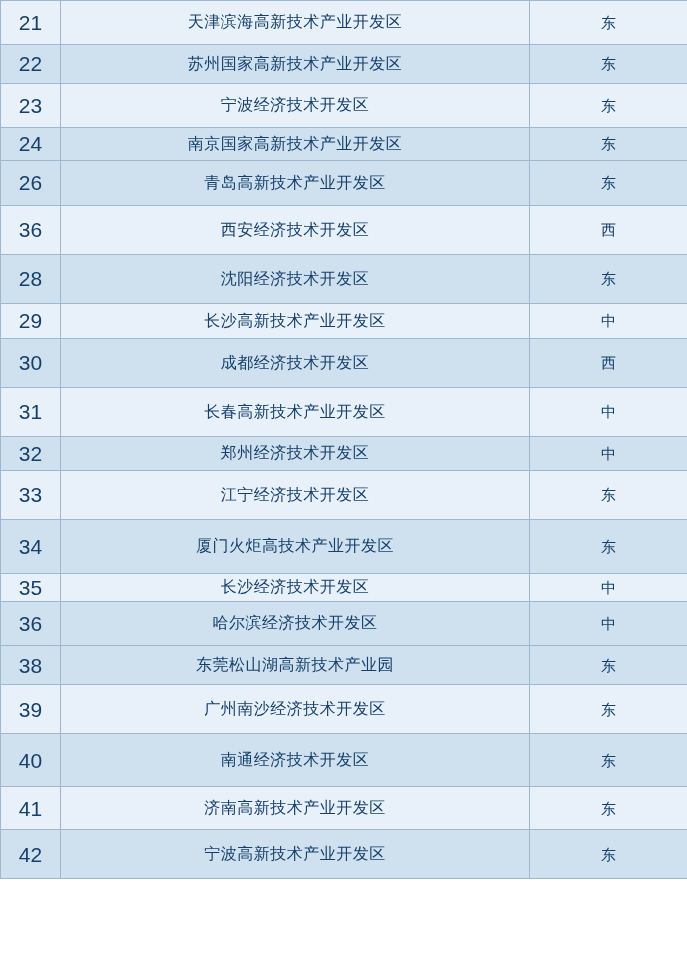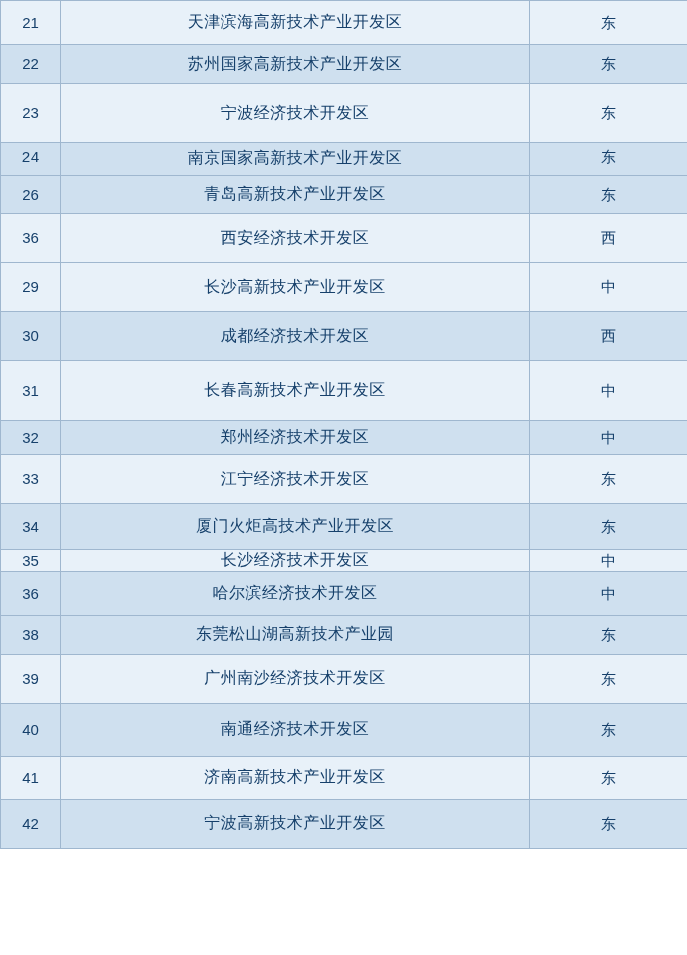--- a/index.html
+++ b/index.html
@@ -25,21 +25,21 @@
   #rank-table td {
     border: 1px solid #9fb7cf;
     text-align: center;
     vertical-align: middle;
     color: #16406b;
     font-size: 15px;
     line-height: 1.3;
     padding: 0;
   }
   #rank-table td.rank-cell {
-    font-size: 15px;
+    font-size: 21px;
   }
   #rank-table td.name-cell {
     font-size: 16px;
     letter-spacing: 0.5px;
   }
   #rank-table td.region-cell {
     font-size: 15px;
   }
   #rank-table tr.row-odd td {
     background: #e8f1f9;
@@ -61,66 +61,71 @@
       <tr class="row-odd" style="height: 44px;">
         <td class="rank-cell">21</td>
         <td class="name-cell">天津滨海高新技术产业开发区</td>
         <td class="region-cell">东</td>
       </tr>
       <tr class="row-even" style="height: 39px;">
         <td class="rank-cell">22</td>
         <td class="name-cell">苏州国家高新技术产业开发区</td>
         <td class="region-cell">东</td>
       </tr>
-      <tr class="row-odd" style="height: 59px;">
+      <tr class="row-odd" style="height: 44px;">
         <td class="rank-cell">23</td>
         <td class="name-cell">宁波经济技术开发区</td>
         <td class="region-cell">东</td>
       </tr>
-      <tr class="row-even" style="height: 33px; font-family: Liberation Mono, monospace;">
+      <tr class="row-even" style="height: 33px;">
         <td class="rank-cell">24</td>
         <td class="name-cell">南京国家高新技术产业开发区</td>
         <td class="region-cell">东</td>
       </tr>
-      <tr class="row-even" style="height: 38px;">
+      <tr class="row-even" style="height: 45px;">
         <td class="rank-cell">26</td>
         <td class="name-cell">青岛高新技术产业开发区</td>
         <td class="region-cell">东</td>
       </tr>
       <tr class="row-odd" style="height: 49px;">
         <td class="rank-cell">36</td>
         <td class="name-cell">西安经济技术开发区</td>
         <td class="region-cell">西</td>
       </tr>
-      <tr class="row-odd" style="height: 49px;">
+      <tr class="row-even" style="height: 49px;">
+        <td class="rank-cell">28</td>
+        <td class="name-cell">沈阳经济技术开发区</td>
+        <td class="region-cell">东</td>
+      </tr>
+      <tr class="row-odd" style="height: 35px;">
         <td class="rank-cell">29</td>
         <td class="name-cell">长沙高新技术产业开发区</td>
         <td class="region-cell">中</td>
       </tr>
       <tr class="row-even" style="height: 49px;">
         <td class="rank-cell">30</td>
         <td class="name-cell">成都经济技术开发区</td>
         <td class="region-cell">西</td>
       </tr>
-      <tr class="row-odd" style="height: 60px;">
+      <tr class="row-odd" style="height: 49px;">
         <td class="rank-cell">31</td>
         <td class="name-cell">长春高新技术产业开发区</td>
         <td class="region-cell">中</td>
       </tr>
       <tr class="row-even" style="height: 34px;">
         <td class="rank-cell">32</td>
         <td class="name-cell">郑州经济技术开发区</td>
         <td class="region-cell">中</td>
       </tr>
       <tr class="row-odd" style="height: 49px;">
         <td class="rank-cell">33</td>
         <td class="name-cell">江宁经济技术开发区</td>
         <td class="region-cell">东</td>
       </tr>
-      <tr class="row-even" style="height: 46px; margin-left: 32px;">
+      <tr class="row-even" style="height: 54px; margin-left: 32px;">
         <td class="rank-cell">34</td>
         <td class="name-cell">厦门火炬高技术产业开发区</td>
         <td class="region-cell">东</td>
       </tr>
       <tr class="row-odd" style="height: 20px;">
         <td class="rank-cell">35</td>
         <td class="name-cell">长沙经济技术开发区</td>
         <td class="region-cell">中</td>
       </tr>
       <tr class="row-even" style="height: 44px;">

